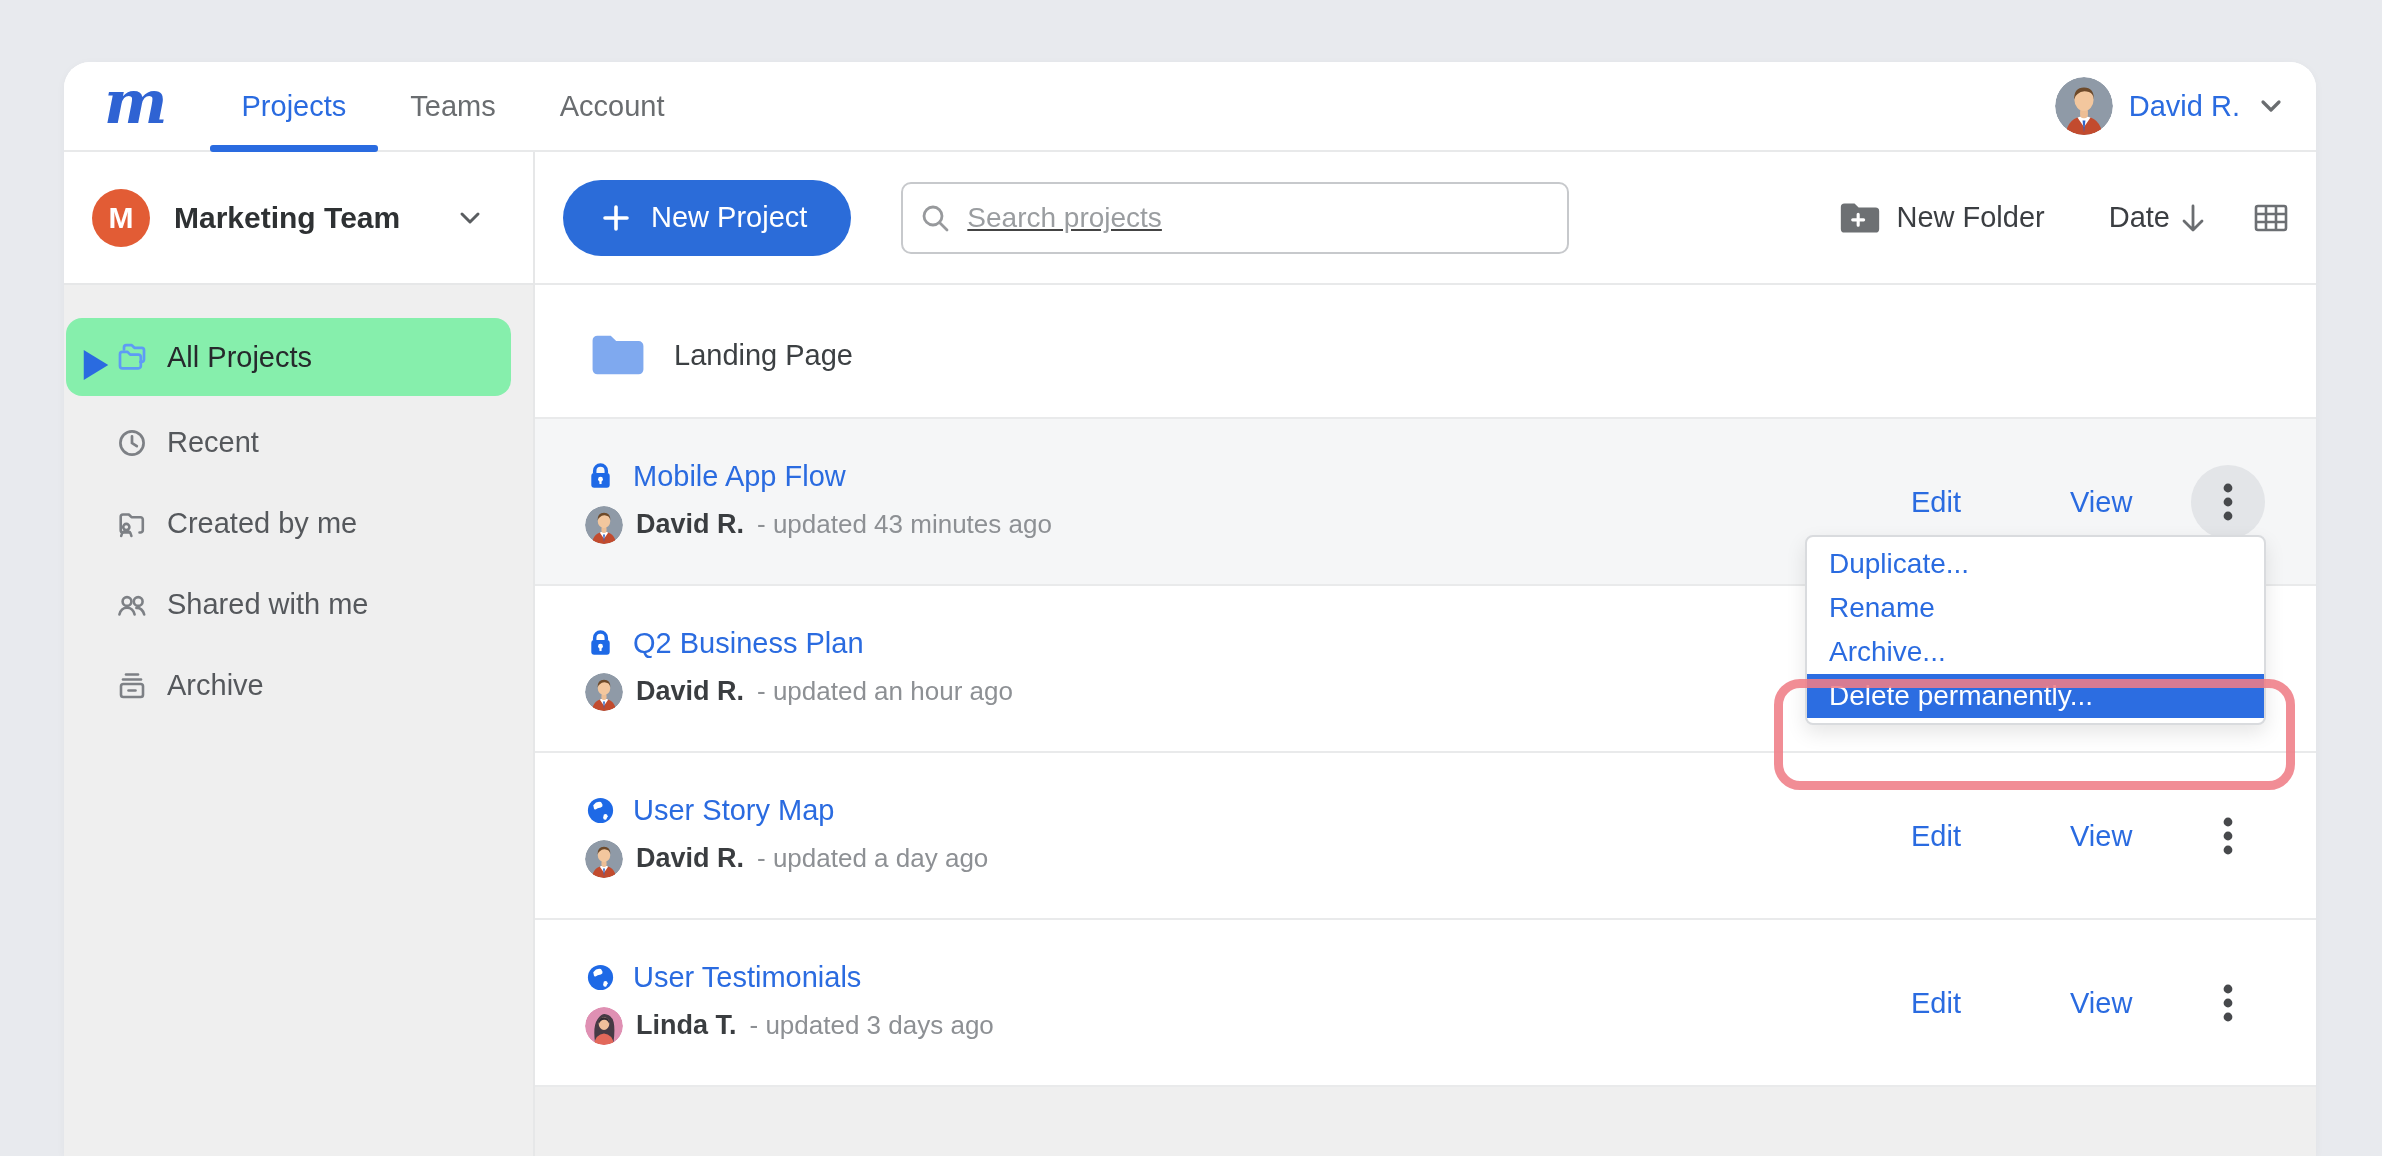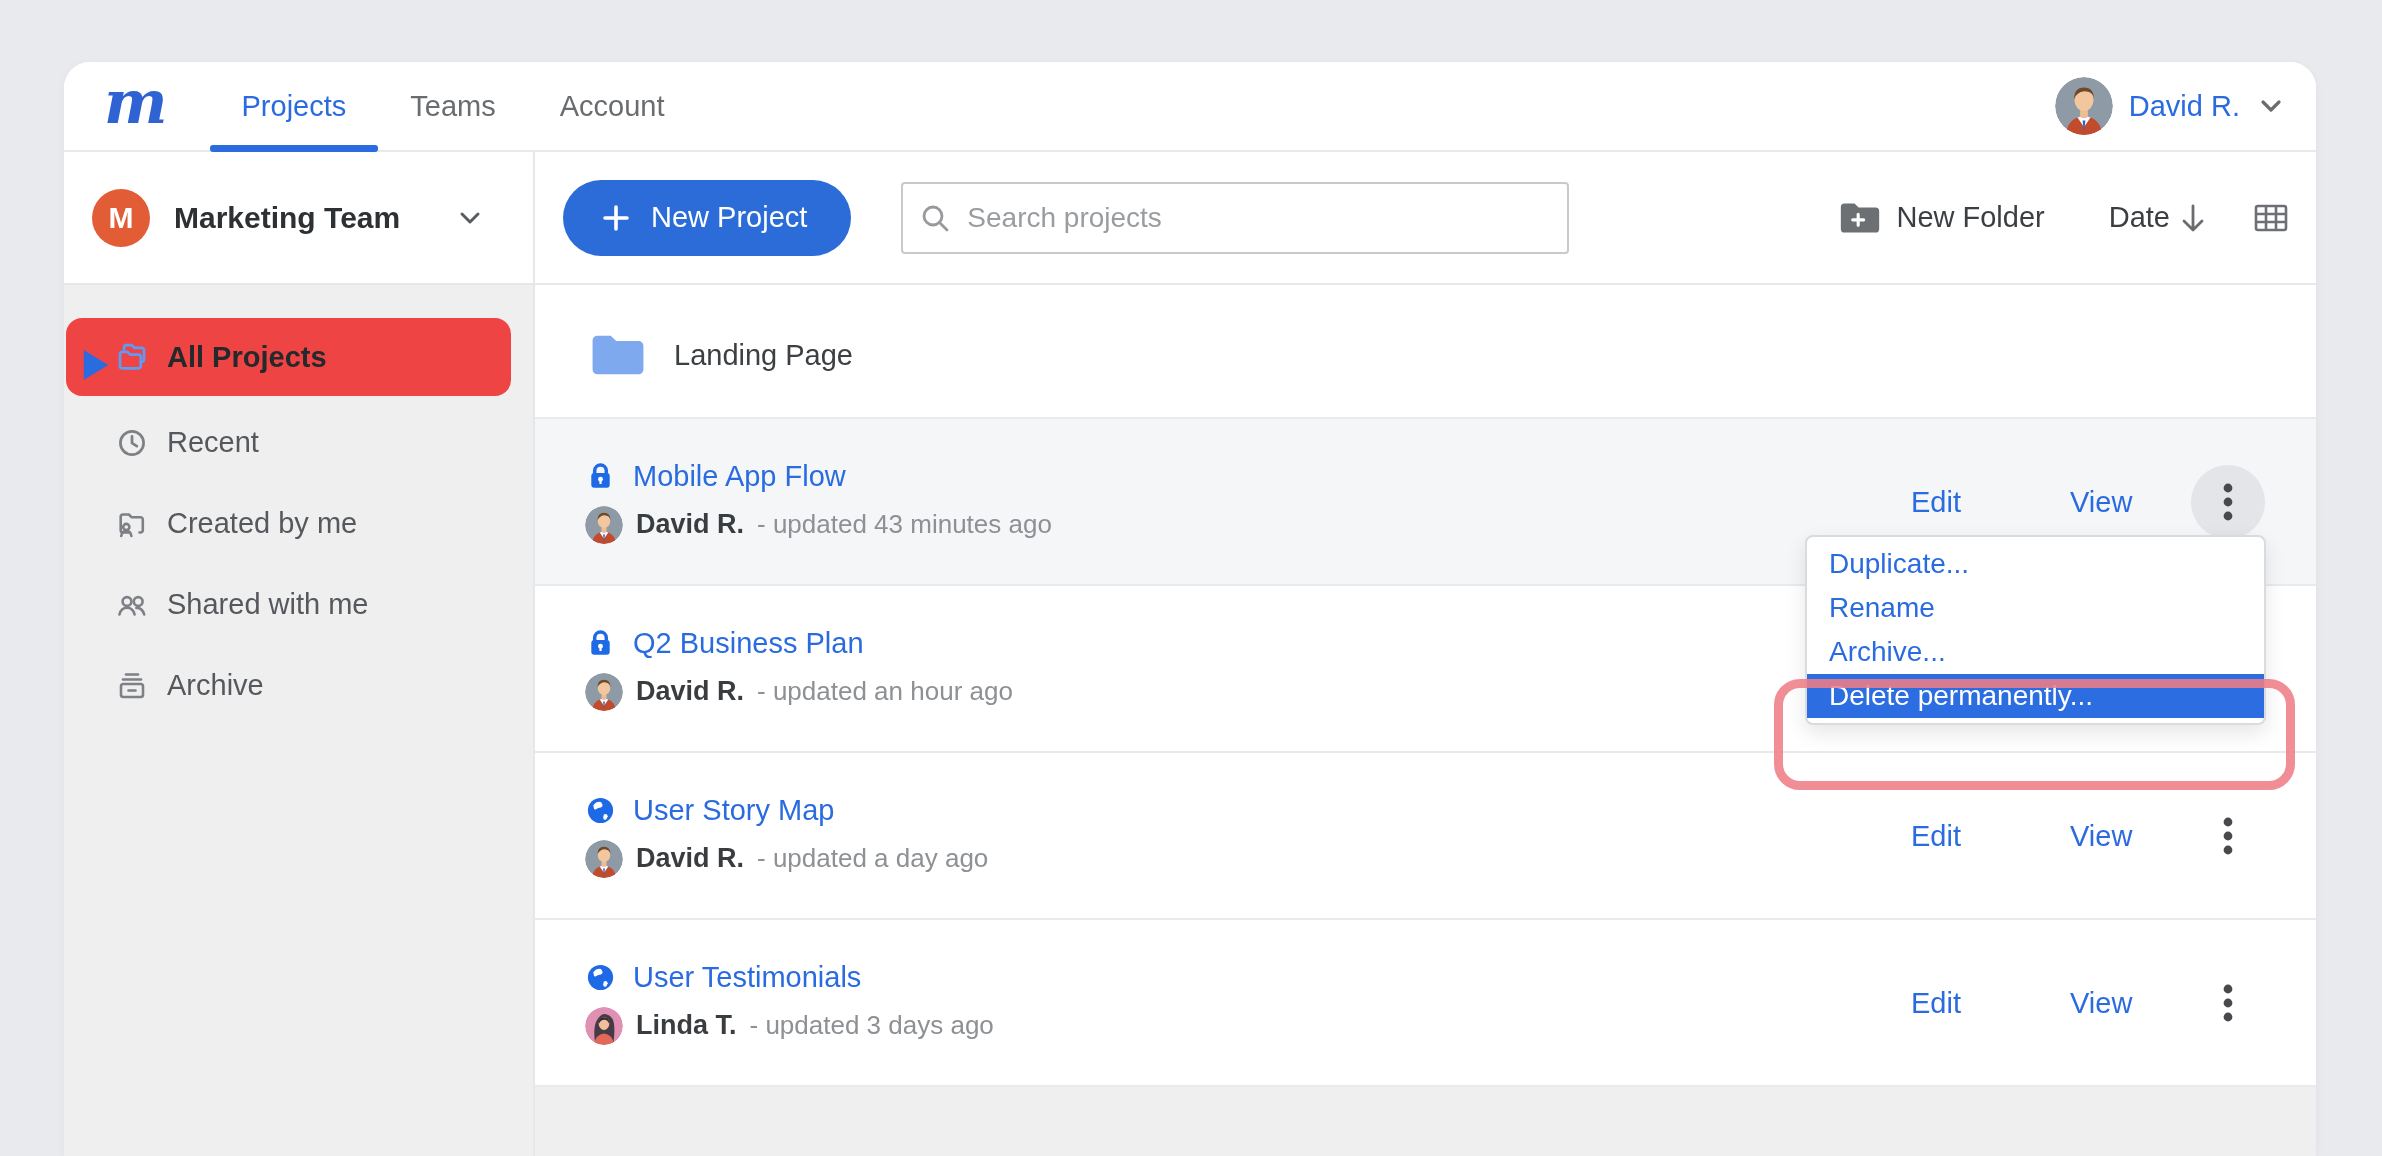--- a/index.html
+++ b/index.html
@@ -40,34 +40,34 @@
             display:flex;align-items:center;padding:0 48px 0 28px;}
   .team-avatar{width:58px;height:58px;border-radius:50%;background:var(--team-av);color:#fff;
                font-size:30px;font-weight:bold;display:flex;align-items:center;justify-content:center;}
   .team-name{margin-left:24px;font-size:30px;font-weight:bold;color:#2e3133;}
   .team-row .chev{margin-left:auto;width:30px;height:30px;}
 
   .side-list{flex:1;padding-top:33px;}
   .side-item{height:81px;display:flex;align-items:center;padding-left:51px;gap:18px;
              font-size:29px;color:#55585c;cursor:pointer;}
   .side-item svg{width:34px;height:34px;flex:0 0 34px;}
-  .side-item.pill{height:78px;background:#ef4444;border-radius:16px;margin:0 22px 6px 2px;
-                  padding-left:49px;position:relative;font-weight:bold;color:#26292c;}
+  .side-item.pill{height:78px;background:#86efac;border-radius:16px;margin:0 22px 6px 2px;
+                  padding-left:49px;position:relative;font-weight:normal;color:#26292c;}
   .pill .caret{position:absolute;left:13px;top:50%;transform:translateY(-50%);width:15px;height:18px;}
 
   
   .main{flex:1;display:flex;flex-direction:column;min-width:0;background:#fff;}
   .toolbar{height:133px;flex:0 0 133px;border-bottom:2px solid #e8e9ea;display:flex;align-items:center;
            padding:0 26px 0 28px;}
   .btn-new-project{display:inline-flex;align-items:center;gap:20px;height:76px;padding:0 44px 0 38px;
                    background:var(--btn);color:#fff;border:none;border-radius:40px;font-size:29px;cursor:pointer;}
   .btn-new-project svg{width:30px;height:30px;}
   .searchbox{position:relative;margin-left:50px;width:668px;height:72px;}
-  .searchbox input{width:100%;height:100%;border:2px solid #c7c9cc;border-radius:4px;background:#fff;
-                   padding:0 20px 0 64px;font-size:28px;color:#444;outline:none;}
+  .searchbox input{width:100%;height:100%;border:2px solid #c7c9cc;border-radius:10px;background:#fff;
+                   padding:0 20px 0 64px;font-size:28px;color:#444;outline:none;text-decoration:underline;}
   .searchbox input::placeholder{color:#9a9da0;}
   .searchbox .sicon{position:absolute;left:18px;top:50%;transform:translateY(-50%);width:32px;height:32px;}
   .tool-right{margin-left:auto;display:flex;align-items:center;gap:44px;}
   .newfolder{display:flex;align-items:center;gap:15px;font-size:29px;color:#3b3e42;cursor:pointer;}
   .newfolder svg{width:42px;height:36px;}
   .datesort{display:flex;align-items:center;gap:8px;font-size:29px;color:#3b3e42;cursor:pointer;margin-left:20px;}
   .datesort svg{width:30px;height:32px;}
   .gridbtn{background:none;border:none;cursor:pointer;display:flex;}
   .gridbtn svg{width:38px;height:34px;}
 

